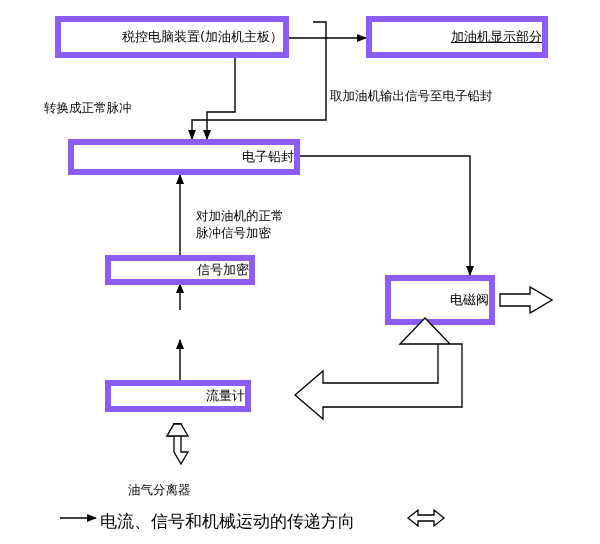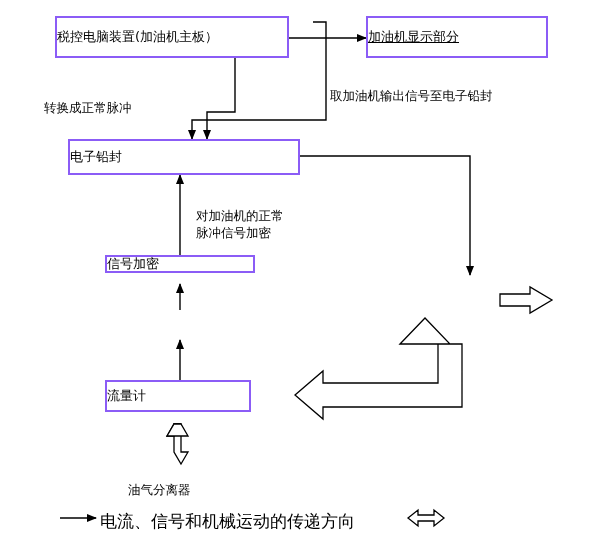--- a/index.html
+++ b/index.html
@@ -13,25 +13,25 @@
   #diagram {
     position: relative;
     width: 600px;
     height: 544px;
     background: #ffffff;
     overflow: hidden;
   }
   .box {
     position: absolute;
     box-sizing: border-box;
-    border: 2px solid #8b5cf6;
+    border: 6px solid #8b5cf6;
     background: #ffffff;
     display: flex;
     align-items: center;
-    justify-content: flex-start;
+    justify-content: flex-end;
     text-align: center;
     font-size: 13px;
     color: #000000;
     line-height: 1.2;
     z-index: 3;
   }
   .label {
     position: absolute;
     font-size: 12.5px;
     color: #000000;
@@ -99,29 +99,32 @@
   </div>
 
   <div class="box" style="left:366px; top:16px; width:182px; height:42px;text-decoration:underline;">
     <span>加油机显示部分</span>
   </div>
 
   <div class="box" style="left:68px; top:139px; width:232px; height:36px;">
     <span>电子铅封</span>
   </div>
 
-  <div class="box" style="left:105px; top:255px; width:150px; height:18px;">
+  <div class="box" style="left:105px; top:255px; width:150px; height:30px;">
     <span>信号加密</span>
   </div>
 
 
   <div class="box" style="left:105px; top:380px; width:146px; height:32px;">
     <span>流量计</span>
   </div>
 
+  <div class="box" style="left:385px; top:275px; width:110px; height:50px;">
+    <span>电磁阀</span>
+  </div>
 
   <svg class="layer top">
 
     <path class="hollow" d="M500,294 L530,294 L530,287 L552,300 L530,313 L530,306 L500,306 z"></path>
 
     <path class="hollow" d="M400,344 L425,318 L450,344 L438,344 L438,383 L323,383 L323,371 L295,395 L323,419 L323,407 L462,407 L462,344 z"></path>
 
     <path class="hollow" d="M174,424 L181,424 L181,452 L188,452 L181,464 L174,452 L174,424 z"></path>
     <path class="hollow" d="M181,424 L174,424 L174,436 L167,436 L174,424 z" fill="#ffffff"></path>
     <path class="hollow" d="M181,424 L174,424 L167,436 L188,436 z"></path>

